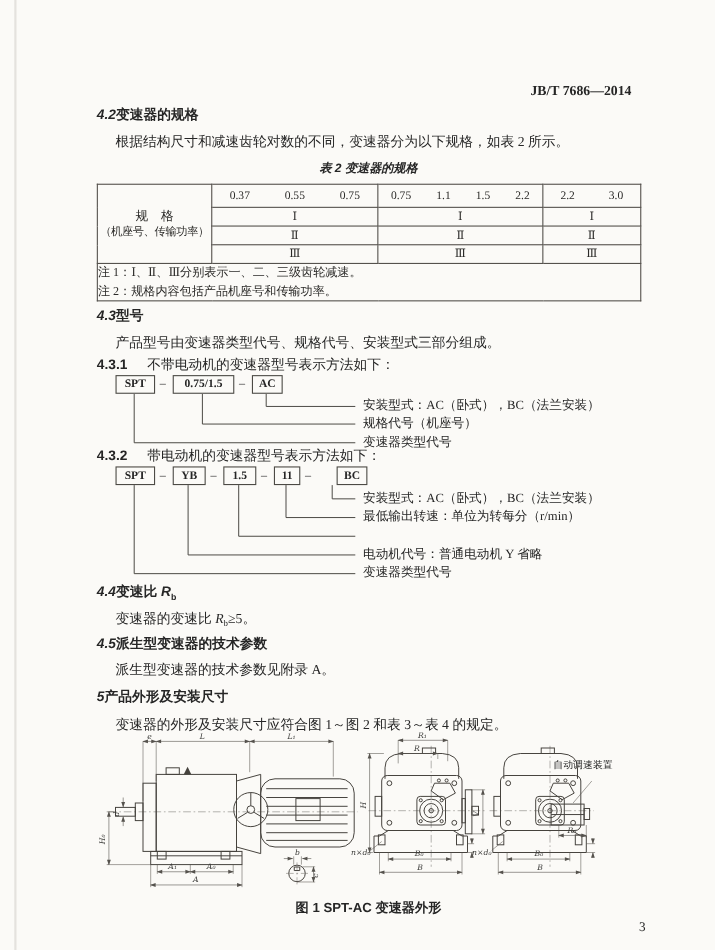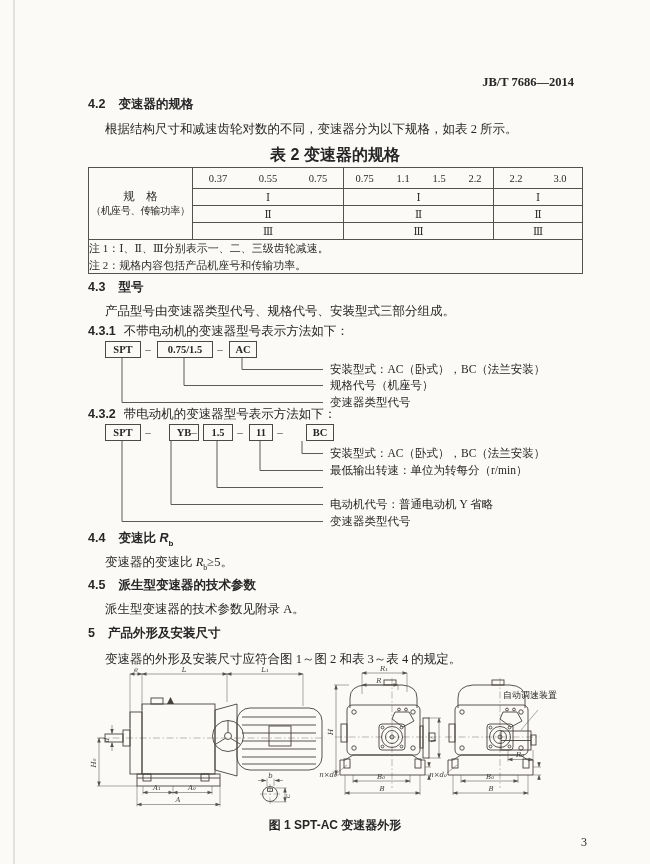--- a/index.html
+++ b/index.html
@@ -6,26 +6,26 @@
   .page{
     position:relative;width:650px;height:864px;margin:0 auto;
     background:#fbfaf7;color:#262626;overflow:hidden;
     font-family:"Liberation Serif","DejaVu Serif",serif;
   }
   .edge-shadow{position:absolute;left:13px;top:0;width:2px;height:100%;
     background:rgba(110,105,95,.16);}
   .hdr{position:absolute;top:75px;right:76px;font-size:12.5px;font-weight:700;}
   .h-sec{position:absolute;left:88px;font-family:"Liberation Sans","DejaVu Sans",sans-serif;
     font-weight:700;font-size:12.5px;white-space:nowrap;}
-  .h-sec .n{margin-right:13px;}
+  .h-sec .n{font-style:italic;}
   .h-mix{position:absolute;left:88px;font-size:12.5px;white-space:nowrap;}
-  .h-mix .n{font-family:"Liberation Sans","DejaVu Sans",sans-serif;font-weight:700;margin-right:8px;}
+  .h-mix .n{font-family:"Liberation Sans","DejaVu Sans",sans-serif;font-weight:700;margin-right:18px;}
   .body-t{position:absolute;left:105px;font-size:12.5px;white-space:nowrap;}
   .tbl-cap{position:absolute;left:88px;width:494px;text-align:center;
-    font-family:"Liberation Sans","DejaVu Sans",sans-serif;font-weight:700;font-size:16px;}
+    font-family:"Liberation Sans","DejaVu Sans",sans-serif;font-weight:700;font-size:11px;font-style:italic;}
   
   .t2{position:absolute;left:88px;top:167px;width:494px;border-collapse:collapse;
     table-layout:fixed;font-size:10.5px;color:#2b2a28;}
   .t2 th,.t2 td{border:1px solid #55524d;padding:0;font-weight:400;}
   .t2{border:1.5px solid #403e3a;}
   .spec1{font-size:11.5px;text-align:center;}
   .spec2{font-size:10.2px;text-align:center;letter-spacing:-.3px;}
   .powrow{display:flex;justify-content:space-around;align-items:center;height:20px;}
   .r-st td{height:16px;text-align:center;}
   .notes-cell{padding:3px 8px 4px 13px;font-size:11px;line-height:1.5;}
@@ -151,21 +151,21 @@
     <div class="dlabel" style="top:37px">规格代号（机座号）</div>
     <div class="dlabel" style="top:54px">变速器类型代号</div>
   </div>
 
   <div class="h-mix" style="top:406px">
     <span class="n">4.3.2</span><span>带电动机的变速器型号表示方法如下：</span>
   </div>
   <div class="diag" style="top:424px;height:108px">
     <div class="dbox" style="left:0;width:34px">SPT</div>
     <div class="dsep" style="left:36px">–</div>
-    <div class="dbox" style="left:64px;width:28px">YB</div>
+    <div class="dbox" style="left:52px;width:28px">YB</div>
     <div class="dsep" style="left:82px">–</div>
     <div class="dbox" style="left:98px;width:28px">1.5</div>
     <div class="dsep" style="left:128px">–</div>
     <div class="dbox" style="left:144px;width:22px">11</div>
     <div class="dsep" style="left:168px">–</div>
     <div class="dbox" style="left:201px;width:26px">BC</div>
     <svg class="dsvg" width="230" height="84" viewBox="0 0 230 84">
       <path class="cline" d="M197,0 V12.5 H218"></path>
       <path class="cline" d="M155,0 V29.5 H218"></path>
       <path class="cline" d="M112,0 V46.5 H218"></path>

